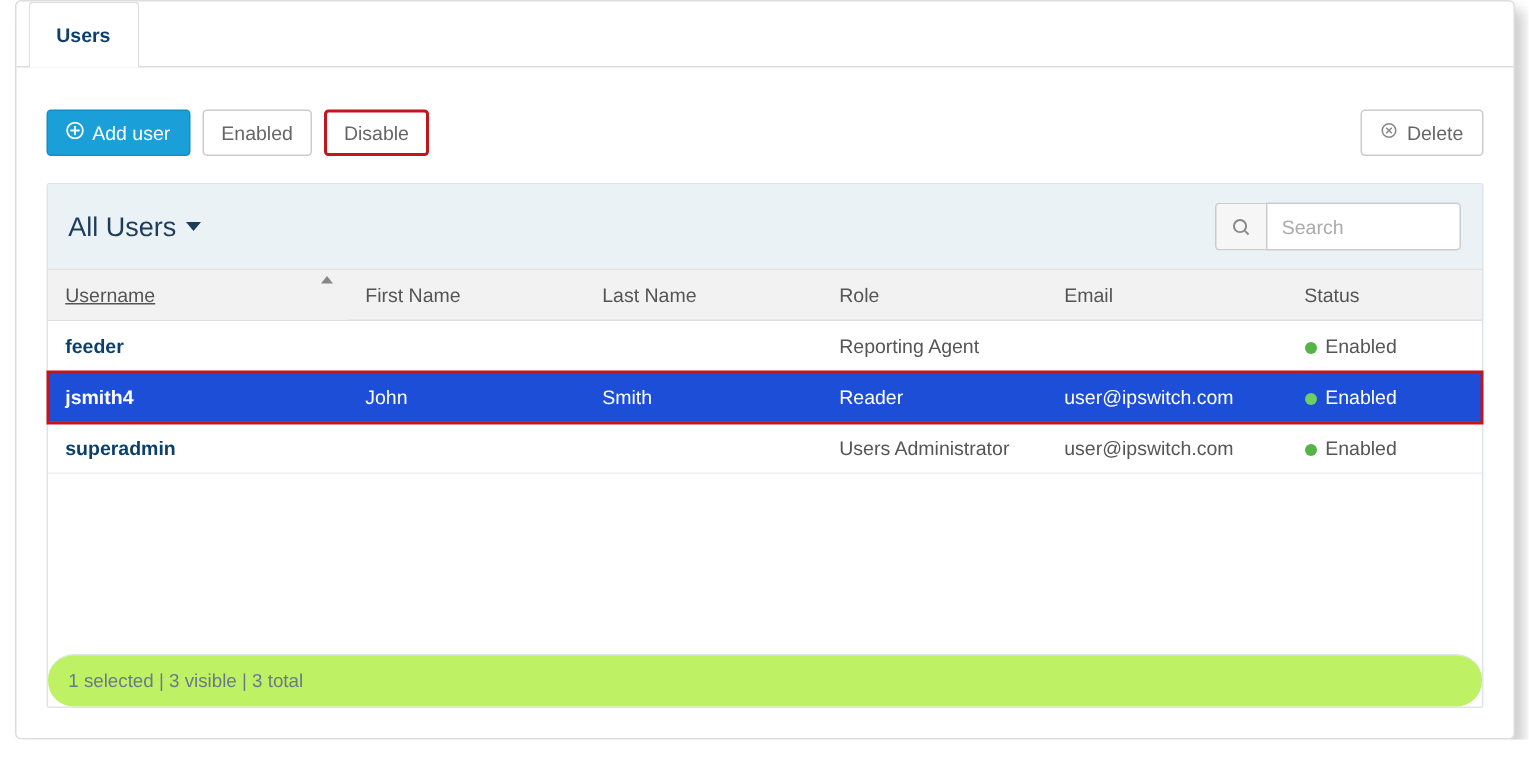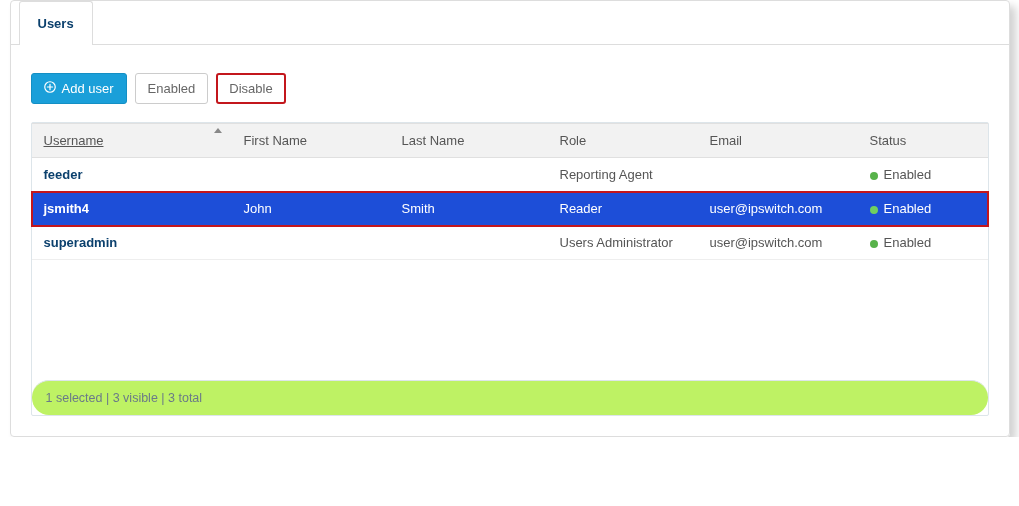--- a/index.html
+++ b/index.html
@@ -100,23 +100,48 @@
           <svg viewBox="0 0 16 16" fill="currentColor">
               <circle cx="8" cy="8" r="7" fill="none" stroke="currentColor" stroke-width="1.6"></circle>
               <path d="M8 4.5v7M4.5 8h7" stroke="currentColor" stroke-width="1.6" stroke-linecap="round"></path>
             </svg>
         </span>
         <span>Add user</span>
       </button>
       <button class="btn">Enabled</button>
       <button class="btn highlight">Disable</button>
       <div class="spacer"></div>
+      <button class="btn btn-icon">
+        <span>
+          <svg viewBox="0 0 16 16" fill="none" stroke="#888" stroke-width="1.4">
+              <circle cx="8" cy="8" r="6"></circle>
+              <path d="M5.5 5.5l5 5M10.5 5.5l-5 5"></path>
+            </svg>
+        </span>
+        <span>Delete</span>
+      </button>
     </div>
 
     <div class="panel">
+      <div class="panel-head">
+        <div class="panel-title">
+          <span>All Users</span>
+          <span class="caret"></span>
+        </div>
+        <div class="spacer"></div>
+        <div class="search-wrap">
+          <div class="search-iconbox">
+            <svg width="13" height="13" viewBox="0 0 16 16" fill="none" stroke="#888" stroke-width="1.6">
+                <circle cx="7" cy="7" r="5"></circle>
+                <path d="M11 11l3 3"></path>
+              </svg>
+          </div>
+          <input class="search-input" placeholder="Search" style="">
+        </div>
+      </div>
 
       <table>
         <thead>
           <tr>
             <th class="sorted" style="width:200px;text-decoration:underline;">
               <span>Username</span>
               <span class="sort-arrow"></span>
             </th>
             <th style="width:158px;">First Name</th>
             <th style="width:158px;">Last Name</th>

